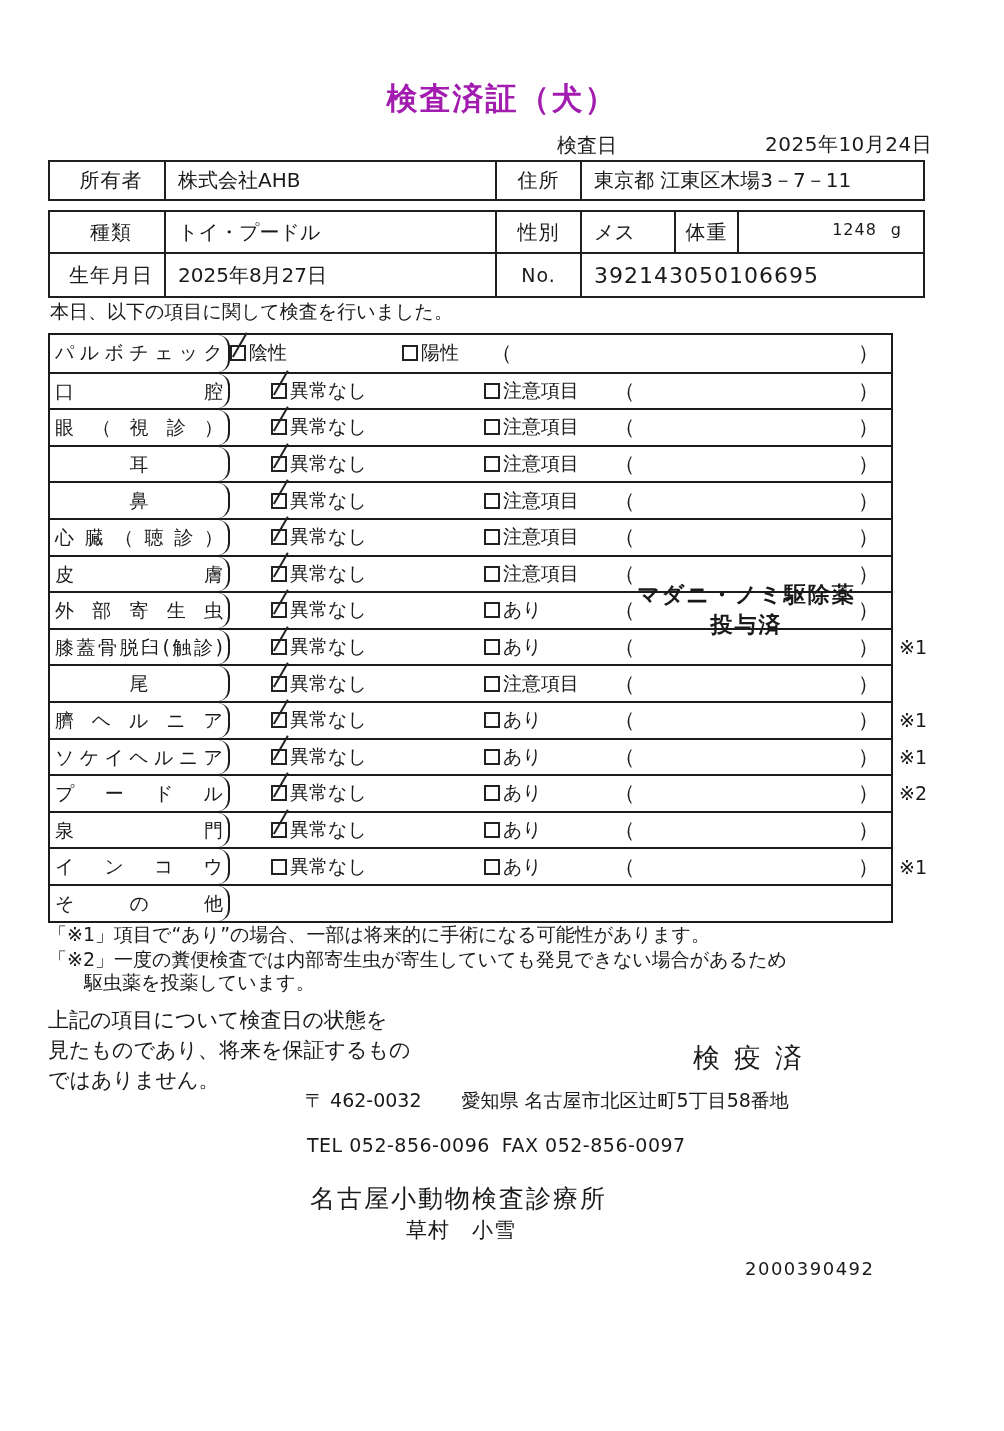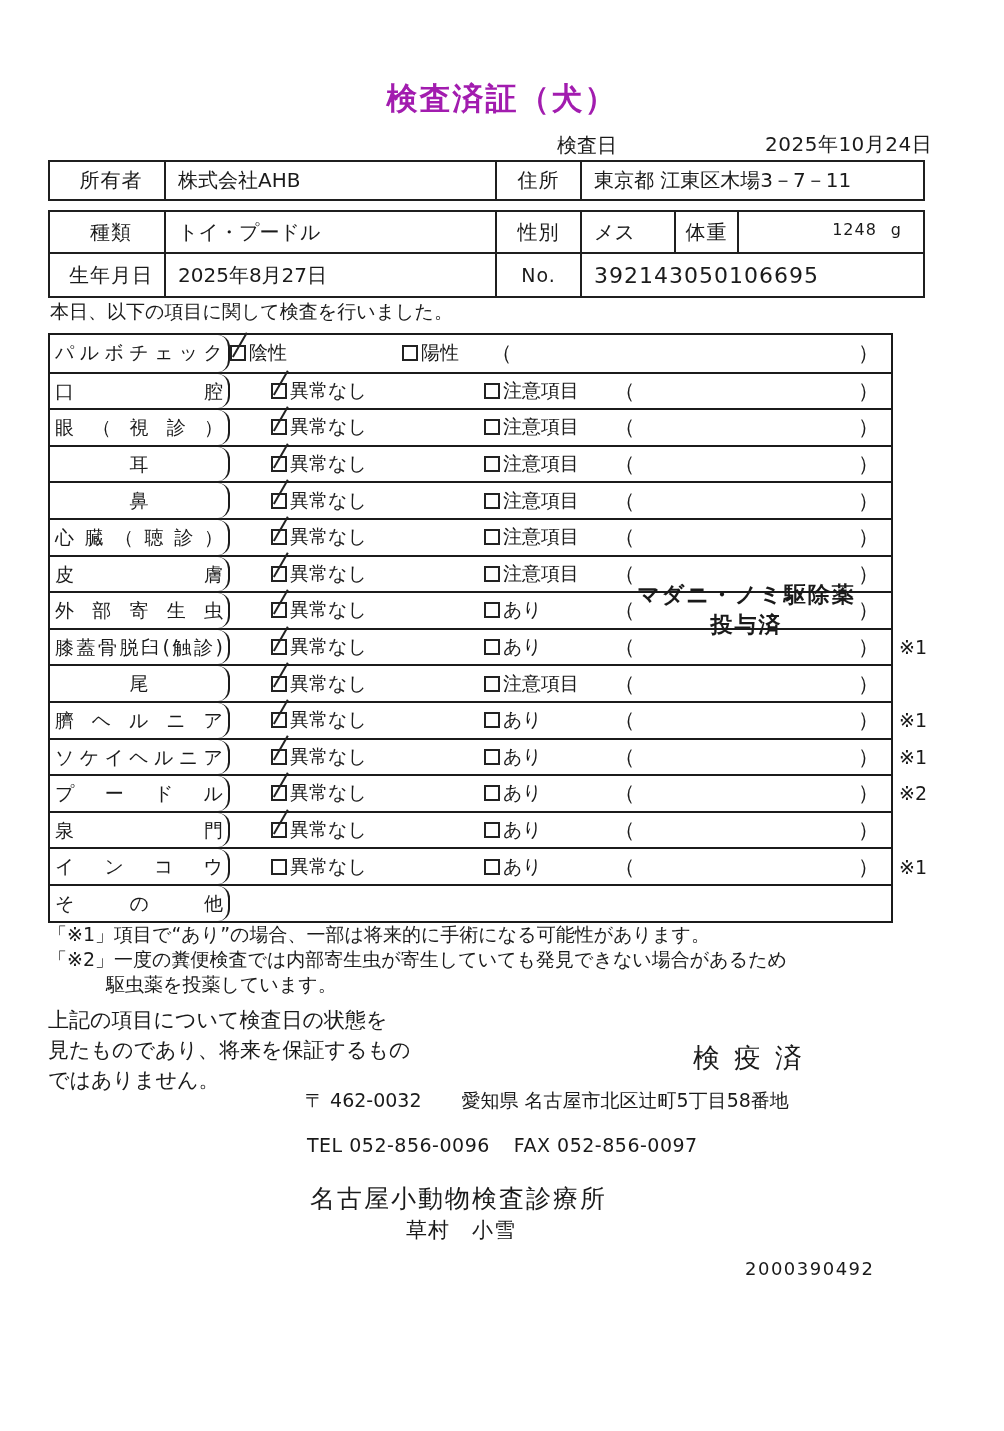--- a/index.html
+++ b/index.html
@@ -59,28 +59,28 @@
   .cbox.checked::after {
     content:""; position:absolute; left:1px; bottom:1px; width:28px; height:2.4px;
     background:#222; transform-origin:0 50%; transform:rotate(-60deg);
   }
   .paren-zone { flex:1; display:flex; align-items:center; padding-right:12px; }
   .paren-open, .paren-close { font-size:21px; }
   .paren-content { flex:1; text-align:center; font-size:22px; font-weight:bold; letter-spacing:2px; }
   .row-note { position:absolute; left:calc(100% + 8px); top:50%; transform:translateY(-50%); font-size:19px; white-space:nowrap; }
 
   .notes { position:absolute; left:48px; top:922px; font-size:19px; line-height:25px; }
-  .notes .indent { margin-left:58px; }
+  .notes .indent { margin-left:36px;font-family:Liberation Mono, monospace; }
 
   .disclaimer { position:absolute; left:48px; top:1005px; font-size:21px; line-height:30px; }
   .stamp { position:absolute; left:693px; top:1040px; font-size:27px; letter-spacing:14px; font-weight:500; }
 
   .postal-line { position:absolute; left:305px; top:1088px; font-size:19px; display:flex; gap:12px; white-space:nowrap; }
   .postal-line .addr { margin-left:28px; }
-  .tel-line { position:absolute; left:307px; top:1134px; font-size:19px; display:flex; gap:24px; white-space:nowrap; letter-spacing:0.5px;justify-content:flex-end; }
+  .tel-line { position:absolute; left:307px; top:1134px; font-size:19px; display:flex; gap:12px; white-space:nowrap; letter-spacing:0.5px;justify-content:flex-end; }
   .clinic-name { position:absolute; left:310px; top:1182px; font-size:25px; letter-spacing:2px; }
   .examiner-name { position:absolute; left:406px; top:1216px; font-size:21px; letter-spacing:1px; }
   .doc-number { position:absolute; left:745px; top:1258px; font-size:18px; letter-spacing:1.5px; }
 </style>
 </head>
 <body>
 
 <div class="sheet">
 
   <div class="doc-title">検査済証（犬）</div>

